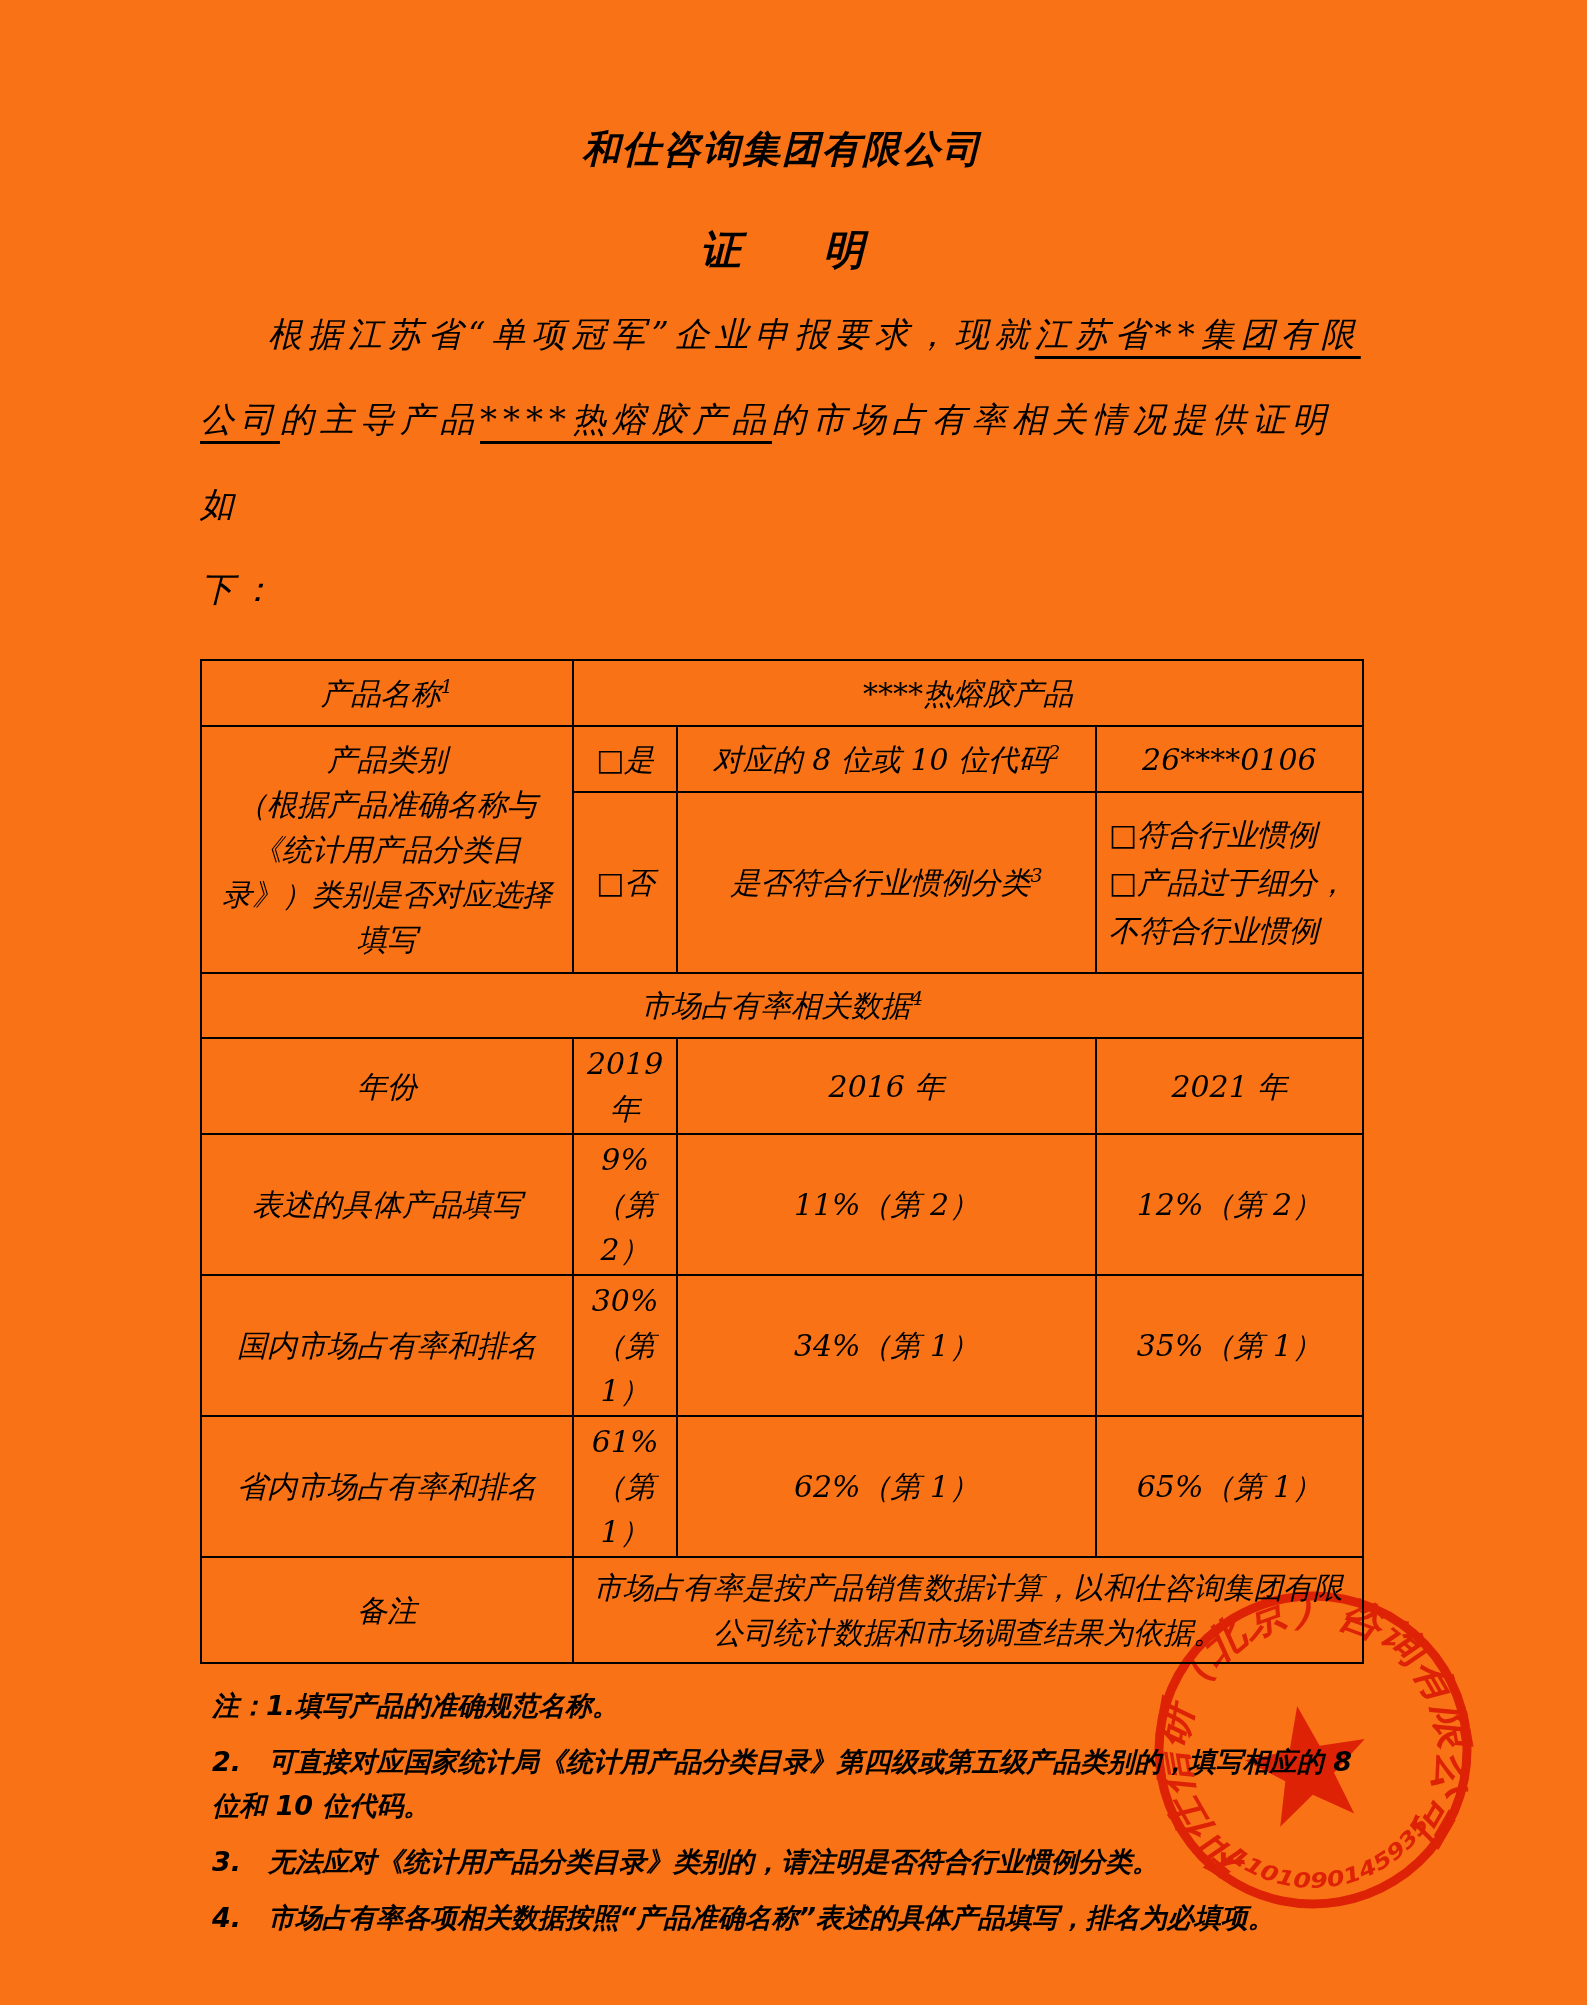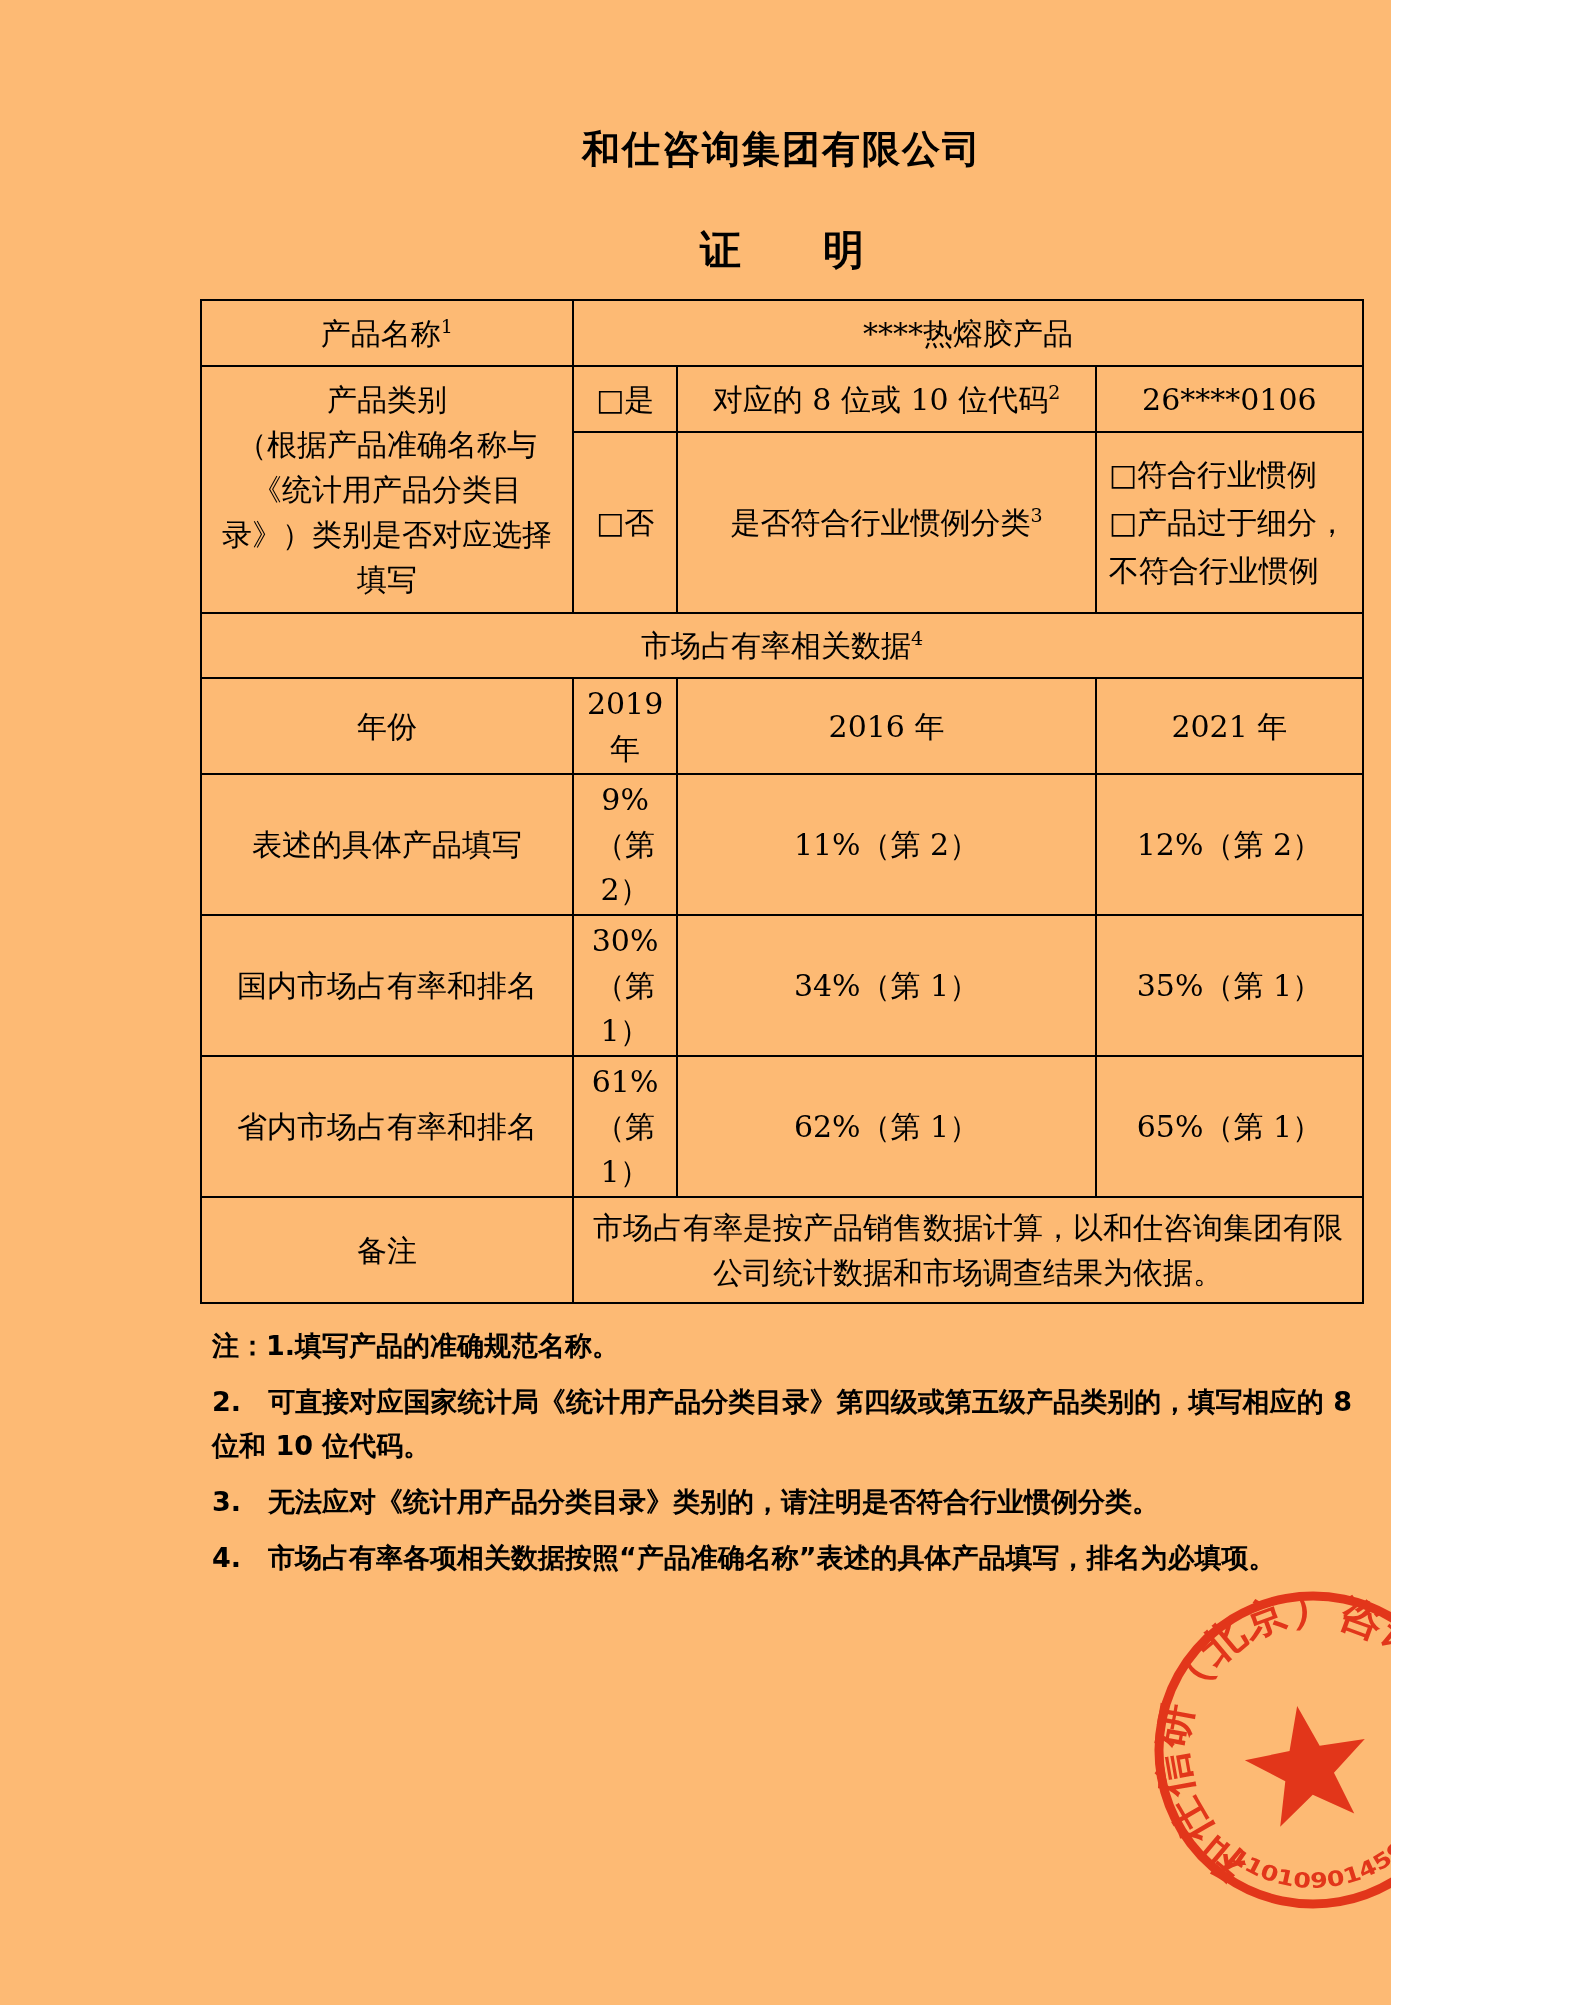--- a/index.html
+++ b/index.html
@@ -1,22 +1,23 @@
 <!DOCTYPE html>
 <html><head>
 <meta charset="utf-8">
 <style>
   html,body{margin:0;padding:0;background:#ffffff;}
   .page{
     position:relative;
-    width:1391px;height:2005px;
-    background:#fdba74;
+    width:1587px;height:2005px;
+    background:#f97316;
     color:#000;
     font-family:"DejaVu Serif","Liberation Serif",serif;
     overflow:hidden;
+    font-style:italic;
   }
   .content{margin-left:200px;width:1164px;}
   .doc-title{
     margin:128px 0 0 0;
     text-align:center;
     font-size:38px;line-height:42px;font-weight:bold;
     letter-spacing:2px;
   }
   .doc-subtitle{
     margin:58px 0 0 0;
@@ -72,20 +73,21 @@
 </head>
 <body>
 
 <div class="page">
   <div class="content">
 
     <h1 class="doc-title">和仕咨询集团有限公司</h1>
     <h2 class="doc-subtitle">证　　明</h2>
 
 
+    <p class="para"><span>根据江苏省“单项冠军”企业申报要求，现就</span><span class="u">江苏省**集团有限</span><br><span class="u">公司</span><span>的主导产品</span><span class="u">****热熔胶产品</span><span>的市场占有率相关情况提供证明如</span><br><span>下：</span></p>
 
     <table class="cert">
       <colgroup>
         <col style="width:32%">
           <col style="width:9%">
           <col style="width:36%">
           <col style="width:23%">
       </colgroup>
       <tbody>
           <tr>

